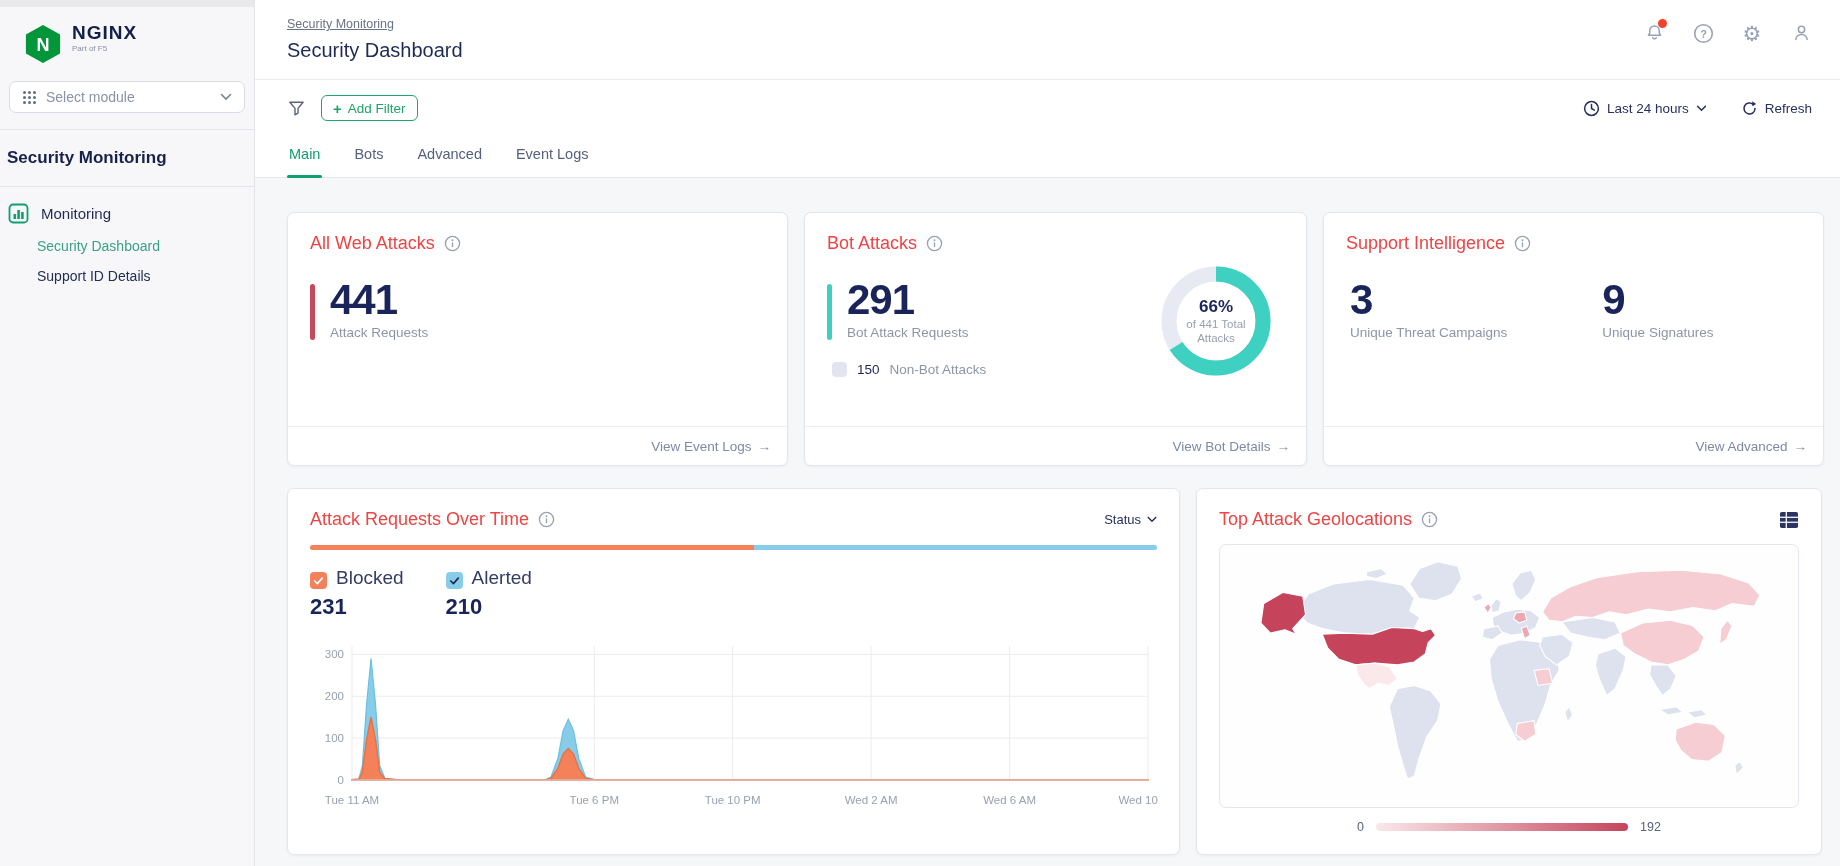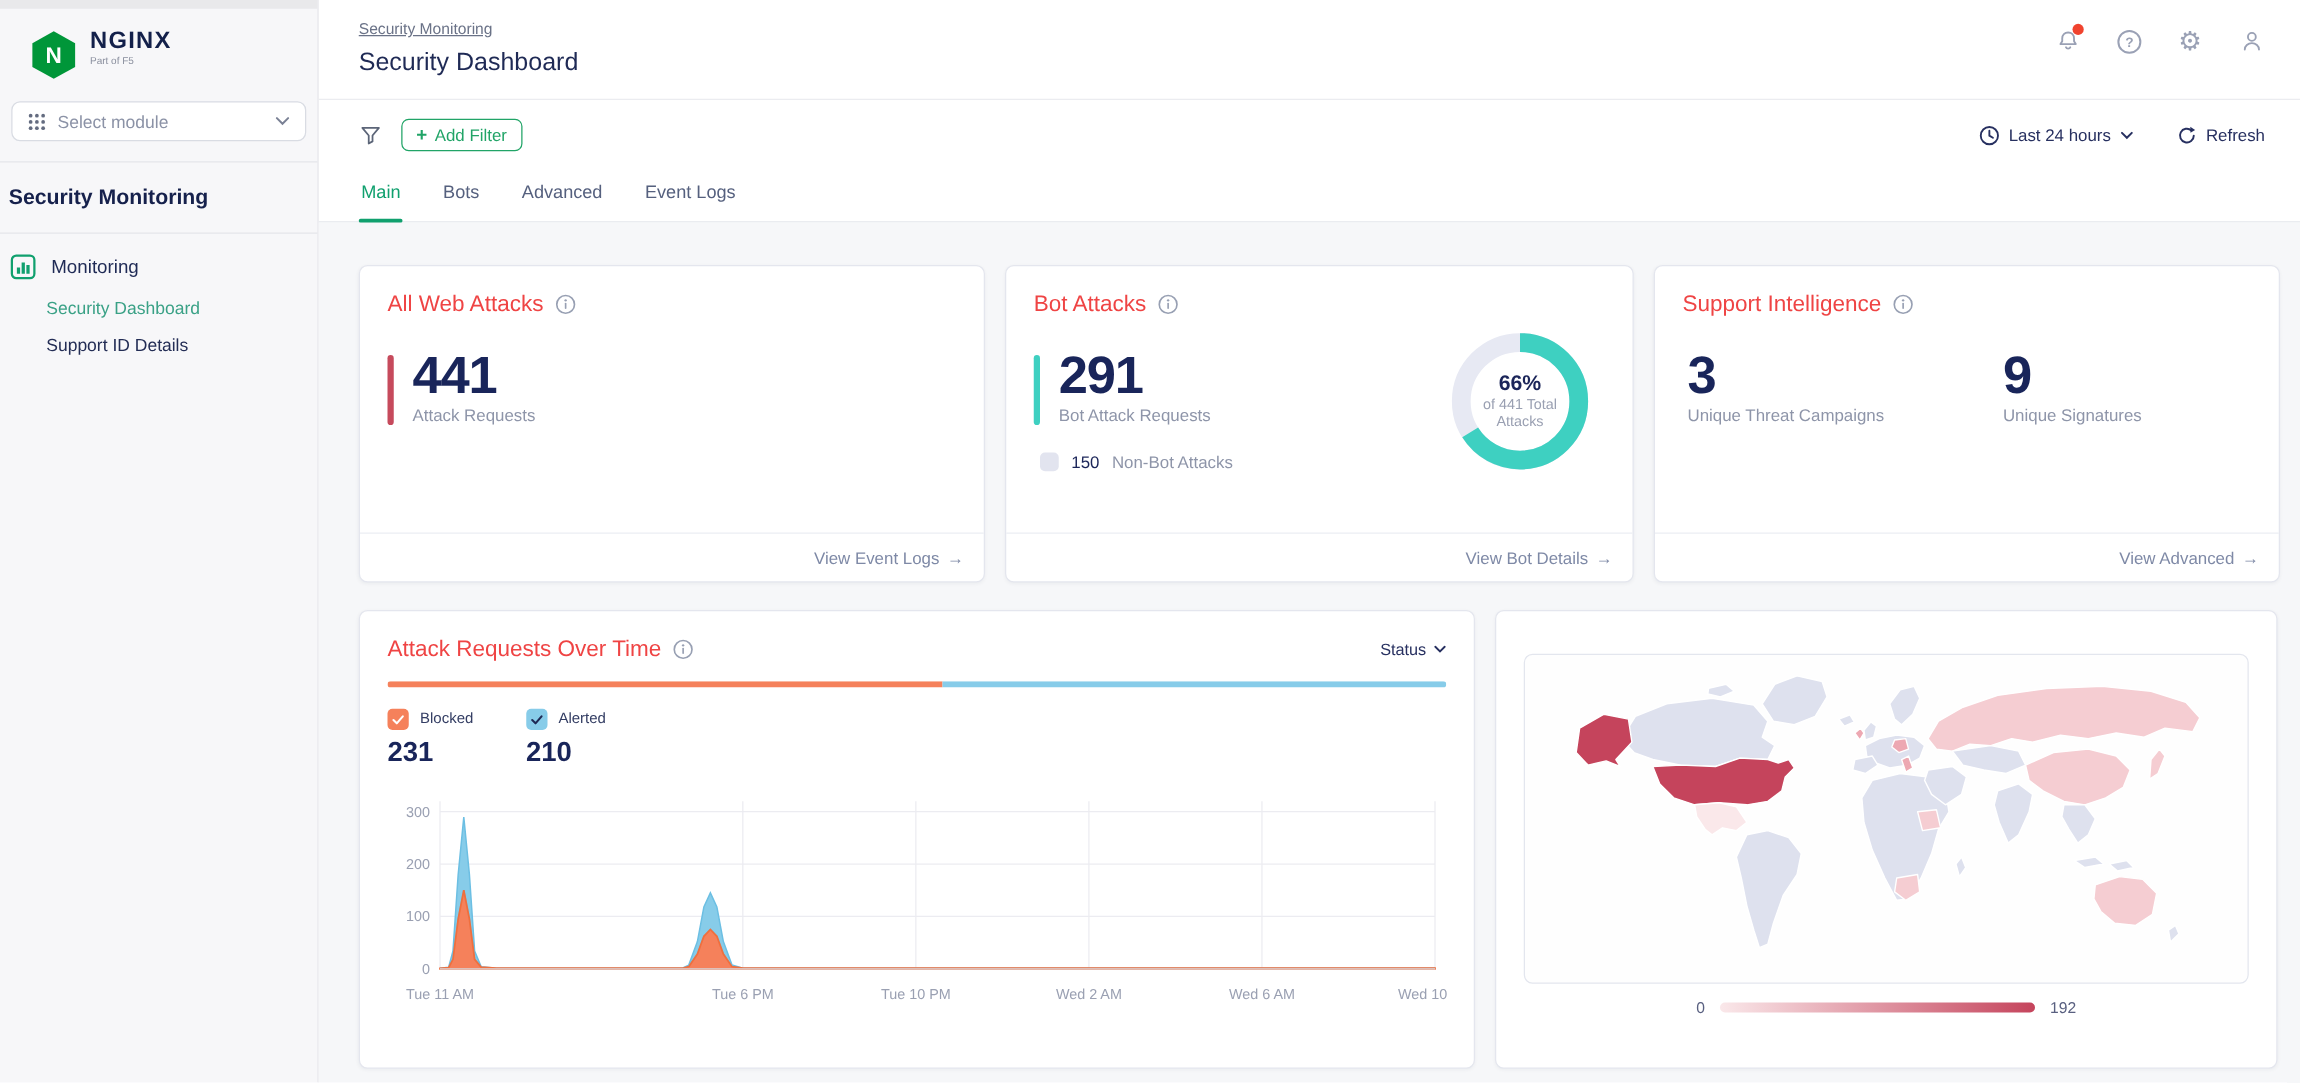--- a/index.html
+++ b/index.html
@@ -87,21 +87,21 @@
   .card-chart { width:893px; height:367px; }
   .card-map { width:626px; height:367px; }
   .chart-head { display:flex; align-items:center; }
   .status-ctl { margin-left:auto; display:flex; align-items:center; gap:6px;
     font-size:13px; color:#273060; cursor:pointer; }
   .split-bar { display:flex; height:5px; border-radius:3px; overflow:hidden; margin-top:15px; }
   .split-a { background:var(--c-orange,#f5815b); }
   .split-b { background:var(--c-blue,#87cce9); }
   .legend-row { display:flex; gap:42px; margin-top:17px; }
   .legend-col { display:flex; flex-direction:column; gap:5px; }
-  .legend-pair { display:flex; align-items:flex-start; gap:9px; font-size:12px; color:#333d63; }
+  .legend-pair { display:flex; align-items:flex-end; gap:9px; font-size:19px; color:#333d63; }
   .checkbox { width:17px; height:17px; border-radius:4px; display:flex; align-items:center;
     justify-content:center; cursor:pointer; }
   .cb-blocked { background:var(--c-orange,#f5815b); }
   .cb-alerted { background:var(--c-blue,#87cce9); }
   .legend-num { font-size:22px; font-weight:bold; color:#19255a; }
   #timechart { margin-top:14px; }
   .map-box { margin-top:14px; border:1px solid #e3e6ee; border-radius:7px; height:264px;
     background:#fefefe; overflow:hidden; }
   .geo-legend { display:flex; align-items:center; justify-content:center; gap:12px;
     margin-top:12px; font-size:12.5px; color:#596080; }
@@ -400,20 +400,36 @@
                 <text x="838" y="170" text-anchor="middle" font-size="11.5" fill="#9aa0b2">Wed 10 AM</text>
                 <path d="M42,145.58125L48.92173913043478,144.74375L52.38260869565217,131.7625L56.53565217391304,70.625L61.03478260869565,24.5625L65.53391304347826,70.625L69.68695652173913,131.7625L74.87826086956522,144.325L86.99130434782609,145.58125L235.8086956521739,145.58125L241,143.06875L247.9217391304348,124.225L253.11304347826083,96.5875L258.30434782608694,85.28125L263.4956521739131,96.5875L268.6869565217391,124.225L275.60869565217394,143.06875L284.2608695652174,145.58125L838,145.58125L838,145.58125L284.2608695652174,145.58125L275.60869565217394,144.325L268.6869565217391,134.275L263.4956521739131,120.0375L258.30434782608694,114.59375L253.11304347826083,120.0375L247.9217391304348,134.275L241,144.325L235.8086956521739,145.58125L86.99130434782609,145.58125L74.87826086956522,144.74375L69.68695652173913,138.4625L65.53391304347826,106.21875L61.03478260869565,83.1875L56.53565217391304,106.21875L52.38260869565217,138.4625L48.92173913043478,145.1625L42,145.58125Z" fill="#87cce9" stroke="#6cbfe3" stroke-width="1.2"></path>
                 <path d="M42,146L42,145.58125L48.92173913043478,145.1625L52.38260869565217,138.4625L56.53565217391304,106.21875L61.03478260869565,83.1875L65.53391304347826,106.21875L69.68695652173913,138.4625L74.87826086956522,144.74375L86.99130434782609,145.58125L235.8086956521739,145.58125L241,144.325L247.9217391304348,134.275L253.11304347826083,120.0375L258.30434782608694,114.59375L263.4956521739131,120.0375L268.6869565217391,134.275L275.60869565217394,144.325L284.2608695652174,145.58125L838,145.58125L838,146Z" fill="#f5815b" stroke="#ef6f3e" stroke-width="1.4"></path>
                 <line x1="42" y1="146" x2="838" y2="146" stroke="#d8dbe3" stroke-width="1"></line>
               </svg>
           </div>
         </div>
 
         <div class="card card-map">
           <div class="card-body">
+            <div class="chart-head">
+              <div class="card-title-row">
+                <span class="card-title">Top Attack Geolocations</span>
+                <svg width="17" height="17" viewBox="0 0 18 18">
+                  <circle cx="9" cy="9" r="7.5" fill="none" stroke="#98a0b3" stroke-width="1.4"></circle>
+                  <circle cx="9" cy="5.6" r="1" fill="#98a0b3"></circle>
+                  <rect x="8.3" y="7.6" width="1.4" height="5.4" rx="0.7" fill="#98a0b3"></rect>
+                </svg>
+              </div>
+              <svg class="icon-btn" width="20" height="18" viewBox="0 0 22 20">
+                <rect x="1" y="1" width="20" height="18" rx="2" fill="#2a3563"></rect>
+                <line x1="1" y1="7" x2="21" y2="7" stroke="#ffffff" stroke-width="1.4"></line>
+                <line x1="1" y1="12.5" x2="21" y2="12.5" stroke="#ffffff" stroke-width="1.4"></line>
+                <line x1="8" y1="1" x2="8" y2="19" stroke="#ffffff" stroke-width="1.4"></line>
+              </svg>
+            </div>
             <div class="map-box">
               <svg id="worldmap" width="100%" height="100%" viewBox="0 0 1000 470" preserveAspectRatio="xMidYMid meet">
                 <g stroke="#ffffff" stroke-width="2" stroke-linejoin="round">
                   <path d="M338,95 L322,70 L340,42 L372,30 L408,38 L415,60 L398,88 L368,100 Z" fill="#dee1ee"></path>
                   <path d="M120,120 L140,88 L185,70 L250,62 L310,72 L330,95 L322,118 L340,130 L330,150 L290,148 L255,160 L205,158 L165,150 L138,140 Z" fill="#dee1ee"></path>
                   <path d="M245,48 L270,42 L282,52 L262,60 L244,56 Z" fill="#dee1ee"></path>
                   <path d="M432,92 L448,86 L454,96 L440,102 Z" fill="#dee1ee"></path>
                   <path d="M60,105 L95,85 L130,92 L135,125 L112,150 L118,160 L98,152 L72,158 L55,140 Z" fill="#c5445c"></path>
                   <path d="M165,160 L205,158 L255,160 L290,148 L330,150 L345,155 L360,150 L368,162 L355,175 L350,195 L330,210 L300,215 L260,212 L225,215 L195,205 L175,185 Z" fill="#c5445c"></path>
                   <path d="M225,215 L260,212 L285,218 L300,240 L285,252 L265,248 L250,258 L240,250 L228,232 Z" fill="#fae8ea"></path>

